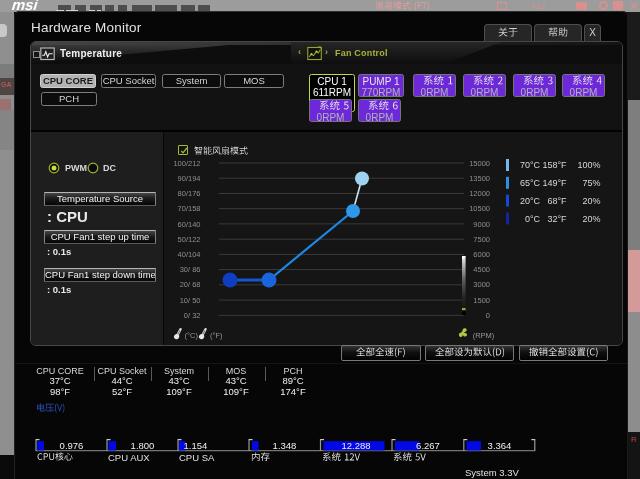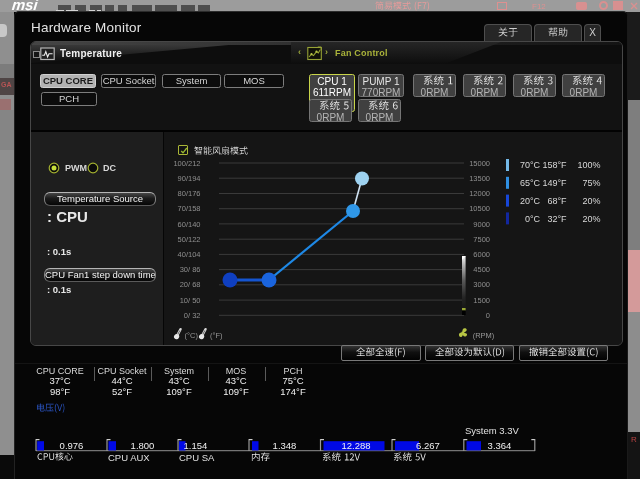--- a/index.html
+++ b/index.html
@@ -1,24 +1,24 @@
 <!DOCTYPE html>
 <html><head><meta charset="utf-8"><style>
 *{margin:0;padding:0;box-sizing:border-box}
 html,body{width:640px;height:479px;background:#000;overflow:hidden;
 font-family:"Liberation Sans",sans-serif;position:relative}
 .a{position:absolute}
 .btn{position:absolute;background:#0c0c0c;border:1px solid #7d7d7d;color:#d6d6d6;
 font-size:9.5px;text-align:center;border-radius:2.5px;white-space:nowrap;overflow:hidden}
-.fbtn{position:absolute;background:#404040;border:1px solid #757575;text-align:center;
+.fbtn{position:absolute;background:#6d28d9;border:1px solid #757575;text-align:center;
 border-radius:2.5px;line-height:11px;padding-top:1px}
 .fbtn .l1{font-size:10px;color:#e5e5e5}.fbtn .l2{font-size:10px;color:#b5b5b5}
 .cbtn{position:absolute;height:14px;background:linear-gradient(#474747,#1b1b1b 45%,#060606);
 border:1px solid;border-color:#b5b5b5 #828282 #5a5a5a;color:#f2f2f2;font-size:9.5px;
-text-align:center;line-height:12px;border-radius:6px;white-space:nowrap;overflow:hidden}
+text-align:center;line-height:12px;border-radius:1px;white-space:nowrap;overflow:hidden}
 .tab{position:absolute;top:24px;height:17px;background:#262626;border:1px solid #4e4e4e;
 border-bottom:none;border-radius:4px 4px 0 0}
 </style></head><body>
 <div class="a" style="left:0;top:0;width:640px;height:12px;background:#9c9c9c"></div>
 <div class="a" style="left:12px;top:-4px;font-size:15px;font-weight:bold;font-style:italic;color:#fff;transform:skewX(-6deg)">msi</div>
 <div class="a" style="left:58px;top:5px;width:13px;height:6px;background:#4e4e4e"></div>
 <div class="a" style="left:75px;top:5px;width:11px;height:6px;background:#4e4e4e"></div>
 <div class="a" style="left:90px;top:5px;width:12px;height:6px;background:#4e4e4e"></div>
 <div class="a" style="left:105px;top:5px;width:9px;height:6px;background:#4e4e4e"></div>
 <div class="a" style="left:118px;top:5px;width:9px;height:6px;background:#4e4e4e"></div>
@@ -86,21 +86,21 @@
 <path d="M10.8 2 L14.2 2 L14.2 5" fill="none" stroke="#97a336" stroke-width="1"></path>
 </svg>
 <div class="a" style="left:294px;top:4.5px;font-size:9px;font-weight:bold;color:#9aa63a">›</div>
 <div class="a" style="left:304px;top:5.5px;font-size:9px;font-weight:bold;color:#aab33a;letter-spacing:.2px">Fan Control</div>
 <div class="a" style="left:0;top:22px;width:591px;height:66px;background:#121212"></div>
 <div class="btn" style="left:9px;top:32px;width:56px;height:14px;line-height:12px;background:#b2b2b2;border-color:#d0d0d0;color:#1a1a1a;font-weight:bold">CPU CORE</div>
 <div class="btn" style="left:70px;top:32px;width:55px;height:14px;line-height:12px">CPU Socket</div>
 <div class="btn" style="left:131px;top:32px;width:59px;height:14px;line-height:12px">System</div>
 <div class="btn" style="left:193px;top:32px;width:60px;height:14px;line-height:12px">MOS</div>
 <div class="btn" style="left:10px;top:50px;width:56px;height:14px;line-height:12px">PCH</div>
-<div class="fbtn" style="left:278px;top:32px;width:46px;height:38px;background:#404040;border-color:#c8d44a">
+<div class="fbtn" style="left:278px;top:32px;width:46px;height:38px;background:#000000;border-color:#c8d44a">
       <div class="l1" style="color:#fff">CPU 1</div>
       <div class="l2" style="color:#fff">611RPM</div>
     </div>
 <div class="fbtn" style="left:327px;top:32px;width:46px;height:23px">
       <div class="l1">PUMP 1</div>
       <div class="l2">770RPM</div>
     </div>
 <div class="fbtn" style="left:382px;top:32px;width:43px;height:23px">
       <div class="l1" style="position:relative;height:11px"></div>
       <div class="l2">0RPM</div>
@@ -149,20 +149,21 @@
 <div class="a" style="left:132px;top:90px;width:1px;height:213px;background:#060606"></div>
 <svg class="a" style="left:16px;top:119px" width="60" height="14" viewBox="0 0 60 14">
 <circle cx="7" cy="7" r="4.8" fill="#0a0a0a" stroke="#a3b02f" stroke-width="1.2"></circle>
 <circle cx="7" cy="7" r="2.5" fill="#c6df3a"></circle>
 <circle cx="46" cy="7" r="4.8" fill="#0a0a0a" stroke="#a3b02f" stroke-width="1.2"></circle>
 </svg>
 <div class="a" style="left:34px;top:121px;font-size:9px;font-weight:bold;color:#d8d8d8">PWM</div>
 <div class="a" style="left:72px;top:121px;font-size:9px;font-weight:bold;color:#d8d8d8">DC</div>
 <div class="cbtn" style="left:13px;top:150px;width:112px">Temperature Source</div>
 <div class="a" style="left:16px;top:166px;font-size:15px;font-weight:bold;color:#e8e8e8">: CPU</div>
+<div class="cbtn" style="left:13px;top:188px;width:112px">CPU Fan1 step up time</div>
 <div class="a" style="left:16px;top:204px;font-size:9.5px;font-weight:bold;color:#e8e8e8">: 0.1s</div>
 <div class="cbtn" style="left:13px;top:226px;width:112px">CPU Fan1 step down time</div>
 <div class="a" style="left:16px;top:242px;font-size:9.5px;font-weight:bold;color:#e8e8e8">: 0.1s</div>
 <div class="a" style="left:147px;top:103px;width:10px;height:10px;border:1px solid #aab636;background:#131313;border-radius:1px"></div>
 <svg class="a" style="left:148.5px;top:104.5px" width="8" height="8" viewBox="0 0 8 8">
       <polyline points="1.2,4 3,5.8 6.8,1" fill="none" stroke="#9aba30" stroke-width="1.3"></polyline>
     </svg>
 <svg style="position:absolute;left:163px;top:103.5px" width="55" height="12" viewBox="0 0 55 12">
       <path d="M5.5 1.7H7.4V3.6H5.5ZM4.9 1.1V4.2H8.1V1.1ZM2.4 6.9H6.6V7.7H2.4ZM2.4 6.3V5.5H6.6V6.3ZM1.8 4.9V8.6H2.4V8.3H6.6V8.6H7.3V4.9ZM1.5 0.3C1.3 1.0 0.9 1.7 0.4 2.1C0.6 2.2 0.9 2.4 1.0 2.5C1.2 2.2 1.4 2.0 1.6 1.7H2.3V2.2L2.3 2.5H0.4V3.1H2.2C2.0 3.6 1.5 4.2 0.4 4.7C0.5 4.8 0.7 5.0 0.8 5.1C1.7 4.7 2.3 4.2 2.6 3.7C3.0 4.0 3.7 4.5 4.0 4.7L4.5 4.2C4.2 4.0 3.2 3.4 2.8 3.2L2.8 3.1H4.5V2.5H3.0L3.0 2.2V1.7H4.3V1.1H1.8C1.9 0.9 2.0 0.7 2.1 0.5Z M12.4 4.1V4.9H10.5V4.1ZM9.9 3.6V8.6H10.5V6.8H12.4V7.8C12.4 8.0 12.4 8.0 12.3 8.0C12.2 8.0 11.8 8.0 11.4 8.0C11.5 8.2 11.6 8.4 11.6 8.6C12.2 8.6 12.5 8.6 12.8 8.5C13.0 8.4 13.1 8.2 13.1 7.9V3.6ZM10.5 5.4H12.4V6.3H10.5ZM16.7 1.0C16.2 1.3 15.4 1.6 14.6 1.9V0.4H14.0V3.4C14.0 4.1 14.2 4.3 15.0 4.3C15.2 4.3 16.4 4.3 16.6 4.3C17.3 4.3 17.5 4.0 17.6 2.9C17.4 2.9 17.1 2.8 17.0 2.7C16.9 3.5 16.9 3.7 16.5 3.7C16.3 3.7 15.3 3.7 15.1 3.7C14.7 3.7 14.6 3.6 14.6 3.4V2.4C15.5 2.2 16.5 1.9 17.2 1.5ZM16.8 5.0C16.3 5.4 15.4 5.7 14.6 6.0V4.6H14.0V7.6C14.0 8.4 14.2 8.6 15.1 8.6C15.3 8.6 16.4 8.6 16.6 8.6C17.4 8.6 17.6 8.2 17.7 7.0C17.5 7.0 17.2 6.9 17.1 6.8C17.0 7.8 17.0 8.0 16.6 8.0C16.3 8.0 15.3 8.0 15.1 8.0C14.7 8.0 14.6 7.9 14.6 7.6V6.6C15.5 6.3 16.6 6.0 17.3 5.6ZM9.8 2.9C9.9 2.9 10.3 2.8 12.7 2.6C12.8 2.8 12.9 3.0 12.9 3.1L13.5 2.9C13.3 2.3 12.8 1.5 12.4 0.9L11.8 1.1C12.0 1.4 12.3 1.8 12.5 2.1L10.5 2.2C10.9 1.8 11.3 1.2 11.6 0.6L10.9 0.3C10.6 1.0 10.1 1.8 9.9 1.9C9.8 2.1 9.7 2.3 9.5 2.3C9.6 2.5 9.7 2.8 9.8 2.9Z M19.4 0.8V3.5C19.4 4.9 19.3 6.8 18.4 8.2C18.5 8.3 18.8 8.5 18.9 8.6C20.0 7.2 20.1 5.0 20.1 3.5V1.4H24.8C24.9 6.1 24.9 8.6 26.0 8.6C26.5 8.6 26.7 8.2 26.7 7.0C26.6 6.9 26.4 6.6 26.3 6.5C26.3 7.2 26.2 7.8 26.1 7.8C25.5 7.8 25.5 5.0 25.5 0.8ZM23.5 2.1C23.3 2.8 22.9 3.5 22.6 4.2C22.1 3.6 21.6 3.0 21.1 2.4L20.5 2.7C21.1 3.4 21.7 4.1 22.2 4.8C21.6 5.8 20.9 6.6 20.2 7.1C20.3 7.2 20.5 7.5 20.7 7.6C21.4 7.1 22.1 6.3 22.6 5.4C23.2 6.2 23.7 6.9 24.0 7.5L24.6 7.1C24.2 6.5 23.7 5.6 23.0 4.8C23.4 4.0 23.8 3.1 24.1 2.2Z M29.4 5.2C29.7 5.6 30.1 6.1 30.3 6.4L30.8 6.1C30.6 5.8 30.2 5.4 29.9 5.0ZM32.5 5.2C32.8 5.6 33.3 6.1 33.5 6.4L33.9 6.1C33.7 5.8 33.3 5.3 33.0 5.0ZM28.9 7.2 29.1 7.8C29.7 7.5 30.4 7.2 31.2 6.9V7.9C31.2 8.0 31.1 8.1 31.0 8.1C30.9 8.1 30.6 8.1 30.2 8.1C30.2 8.2 30.3 8.5 30.4 8.6C30.9 8.6 31.3 8.6 31.5 8.5C31.7 8.4 31.8 8.3 31.8 7.9V4.2H29.2V4.7H31.2V6.4C30.3 6.7 29.5 7.0 28.9 7.2ZM32.1 7.2 32.4 7.8 34.5 6.8V7.9C34.5 8.0 34.4 8.1 34.3 8.1C34.2 8.1 33.8 8.1 33.4 8.1C33.5 8.2 33.5 8.5 33.6 8.6C34.2 8.6 34.6 8.6 34.8 8.5C35.0 8.4 35.1 8.3 35.1 7.9V4.2H32.2V4.7H34.5V6.3C33.6 6.7 32.7 7.0 32.1 7.2ZM30.9 0.6C31.0 0.8 31.1 1.0 31.2 1.2H28.3V3.4C28.3 4.8 28.2 6.9 27.4 8.4C27.5 8.4 27.8 8.6 27.9 8.7C28.8 7.2 28.9 5.1 28.9 3.6H34.8V1.2H32.0C31.9 1.0 31.7 0.6 31.6 0.3ZM28.9 1.8H34.1V2.9H28.9Z M40.2 4.2H43.4V4.8H40.2ZM40.2 3.0H43.4V3.7H40.2ZM42.6 0.4V1.1H41.2V0.4H40.6V1.1H39.2V1.7H40.6V2.4H41.2V1.7H42.6V2.4H43.2V1.7H44.5V1.1H43.2V0.4ZM39.6 2.5V5.3H41.5C41.4 5.6 41.4 5.8 41.3 6.1H39.1V6.6H41.1C40.8 7.3 40.1 7.8 38.8 8.1C38.9 8.2 39.1 8.5 39.2 8.6C40.7 8.3 41.5 7.6 41.8 6.7C42.3 7.7 43.1 8.3 44.3 8.6C44.4 8.5 44.5 8.2 44.7 8.1C43.7 7.9 42.9 7.4 42.5 6.6H44.5V6.1H42.0C42.0 5.8 42.1 5.6 42.1 5.3H44.0V2.5ZM37.6 0.4V2.1H36.5V2.7H37.6V2.7C37.3 4.0 36.8 5.4 36.3 6.1C36.4 6.3 36.6 6.6 36.6 6.8C37.0 6.3 37.3 5.5 37.6 4.6V8.6H38.2V4.0C38.5 4.5 38.7 5.0 38.9 5.3L39.3 4.9C39.1 4.6 38.5 3.5 38.2 3.1V2.7H39.1V2.1H38.2V0.4Z M51.4 0.8C51.8 1.1 52.4 1.6 52.7 1.9L53.1 1.5C52.9 1.2 52.3 0.7 51.8 0.4ZM50.1 0.4C50.1 1.0 50.1 1.5 50.1 2.0H45.5V2.7H50.2C50.4 6.0 51.2 8.7 52.6 8.7C53.3 8.7 53.6 8.2 53.7 6.6C53.5 6.6 53.3 6.4 53.1 6.2C53.0 7.5 52.9 8.0 52.7 8.0C51.8 8.0 51.1 5.8 50.9 2.7H53.5V2.0H50.8C50.8 1.5 50.8 1.0 50.8 0.4ZM45.5 7.7 45.7 8.4C46.9 8.1 48.6 7.7 50.1 7.4L50.0 6.8L48.1 7.2V4.7H49.8V4.0H45.8V4.7H47.4V7.3Z" fill="#d8d8d8"></path>
     </svg>
@@ -276,21 +277,21 @@
 <div class="a" style="left:77px;top:366px;width:90px;text-align:center;font-size:9px;color:#dadada">CPU Socket</div>
 <div class="a" style="left:77px;top:375px;width:90px;text-align:center;font-size:9.5px;color:#f0f0f0">44°C</div>
 <div class="a" style="left:77px;top:386px;width:90px;text-align:center;font-size:9.5px;color:#f0f0f0">52°F</div>
 <div class="a" style="left:134px;top:366px;width:90px;text-align:center;font-size:9px;color:#dadada">System</div>
 <div class="a" style="left:134px;top:375px;width:90px;text-align:center;font-size:9.5px;color:#f0f0f0">43°C</div>
 <div class="a" style="left:134px;top:386px;width:90px;text-align:center;font-size:9.5px;color:#f0f0f0">109°F</div>
 <div class="a" style="left:191px;top:366px;width:90px;text-align:center;font-size:9px;color:#dadada">MOS</div>
 <div class="a" style="left:191px;top:375px;width:90px;text-align:center;font-size:9.5px;color:#f0f0f0">43°C</div>
 <div class="a" style="left:191px;top:386px;width:90px;text-align:center;font-size:9.5px;color:#f0f0f0">109°F</div>
 <div class="a" style="left:248px;top:366px;width:90px;text-align:center;font-size:9px;color:#dadada">PCH</div>
-<div class="a" style="left:248px;top:375px;width:90px;text-align:center;font-size:9.5px;color:#f0f0f0">75°C</div>
+<div class="a" style="left:248px;top:375px;width:90px;text-align:center;font-size:9.5px;color:#f0f0f0">89°C</div>
 <div class="a" style="left:248px;top:386px;width:90px;text-align:center;font-size:9.5px;color:#f0f0f0">174°F</div>
 <div class="a" style="left:94px;top:367px;width:1px;height:14px;background:#5a5a5a"></div>
 <div class="a" style="left:150.5px;top:367px;width:1px;height:14px;background:#5a5a5a"></div>
 <div class="a" style="left:207.5px;top:367px;width:1px;height:14px;background:#5a5a5a"></div>
 <div class="a" style="left:265px;top:367px;width:1px;height:14px;background:#5a5a5a"></div>
 <svg style="position:absolute;left:36px;top:403px" width="31" height="12" viewBox="0 0 31 12">
     <path d="M4.1 4.2V5.5H1.8V4.2ZM4.8 4.2H7.1V5.5H4.8ZM4.1 3.6H1.8V2.3H4.1ZM4.8 3.6V2.3H7.1V3.6ZM1.1 1.7V6.8H1.8V6.2H4.1V7.2C4.1 8.2 4.4 8.5 5.4 8.5C5.6 8.5 7.1 8.5 7.4 8.5C8.3 8.5 8.5 8.0 8.7 6.6C8.5 6.6 8.2 6.5 8.0 6.3C7.9 7.5 7.8 7.8 7.3 7.8C7.0 7.8 5.7 7.8 5.4 7.8C4.9 7.8 4.8 7.7 4.8 7.2V6.2H7.8V1.7H4.8V0.4H4.1V1.7Z M15.2 5.5C15.6 5.9 16.2 6.5 16.4 6.9L16.9 6.5C16.7 6.1 16.1 5.6 15.7 5.2ZM10.0 0.8V3.7C10.0 5.1 10.0 6.9 9.3 8.3C9.4 8.3 9.7 8.5 9.8 8.6C10.6 7.2 10.7 5.1 10.7 3.7V1.4H17.6V0.8ZM13.8 1.9V3.9H11.3V4.5H13.8V7.6H10.7V8.3H17.6V7.6H14.5V4.5H17.1V3.9H14.5V1.9Z M20.2 9.7 20.7 9.5C19.9 8.2 19.5 6.7 19.5 5.1C19.5 3.6 19.9 2.1 20.7 0.8L20.2 0.6C19.3 1.9 18.8 3.4 18.8 5.1C18.8 6.9 19.3 8.3 20.2 9.7Z M23.2 7.9H24.1L26.2 1.3H25.4L24.3 4.9C24.1 5.7 23.9 6.3 23.7 7.1H23.6C23.4 6.3 23.2 5.7 23.0 4.9L21.9 1.3H21.1Z M27.1 9.7C27.9 8.3 28.4 6.9 28.4 5.1C28.4 3.4 27.9 1.9 27.1 0.6L26.6 0.8C27.4 2.1 27.8 3.6 27.8 5.1C27.8 6.7 27.4 8.2 26.6 9.5Z" fill="#2b55c4"></path>
   </svg>
 <svg class="a" style="left:30px;top:436px" width="512" height="17" viewBox="0 0 512 17">
     <line x1="6" y1="14.7" x2="505" y2="14.7" stroke="#747474" stroke-width="1.2"></line>
@@ -332,12 +333,12 @@
 <div class="a" style="left:179px;top:451.5px;font-size:9.5px;color:#e0e0e0">CPU SA</div>
 <svg style="position:absolute;left:251px;top:452px" width="20" height="13" viewBox="0 0 20 13">
     <path d="M0.9 2.0V9.1H1.6V2.7H4.4C4.3 4.0 4.0 5.5 1.9 6.7C2.1 6.8 2.3 7.0 2.4 7.2C3.7 6.5 4.4 5.5 4.7 4.6C5.6 5.4 6.6 6.4 7.0 7.1L7.6 6.6C7.0 5.9 5.9 4.8 4.9 4.0C5.0 3.5 5.1 3.1 5.1 2.7H7.9V8.2C7.9 8.3 7.8 8.4 7.6 8.4C7.4 8.4 6.8 8.4 6.1 8.4C6.2 8.6 6.3 8.9 6.4 9.1C7.2 9.1 7.8 9.1 8.2 9.0C8.5 8.9 8.6 8.6 8.6 8.2V2.0H5.1V0.4H4.4V2.0Z M15.3 5.0V5.8H12.7V6.5H15.3V8.3C15.3 8.4 15.3 8.4 15.1 8.4C15.0 8.5 14.4 8.5 13.8 8.4C13.9 8.6 13.9 8.9 14.0 9.1C14.8 9.1 15.3 9.1 15.6 9.0C16.0 8.9 16.0 8.7 16.0 8.3V6.5H18.6V5.8H16.0V5.3C16.7 4.8 17.5 4.3 18.0 3.7L17.5 3.3L17.4 3.4H13.5V4.0H16.7C16.3 4.4 15.8 4.8 15.3 5.0ZM13.2 0.4C13.0 0.8 12.9 1.2 12.7 1.6H10.1V2.3H12.5C11.8 3.6 11.0 4.8 9.8 5.7C9.9 5.8 10.1 6.1 10.2 6.3C10.6 6.0 10.9 5.7 11.3 5.3V9.1H12.0V4.5C12.5 3.8 12.9 3.1 13.2 2.3H18.4V1.6H13.5C13.7 1.3 13.8 0.9 13.9 0.6Z" fill="#ececec"></path>
   </svg>
 <svg style="position:absolute;left:322px;top:452px" width="39" height="13" viewBox="0 0 39 13">
     <path d="M2.7 6.2C2.2 6.9 1.4 7.6 0.7 8.1C0.9 8.2 1.1 8.4 1.3 8.5C2.0 8.0 2.9 7.3 3.4 6.5ZM6.0 6.6C6.8 7.2 7.8 8.0 8.3 8.6L8.9 8.1C8.4 7.6 7.4 6.8 6.6 6.2ZM6.3 4.1C6.6 4.4 6.8 4.6 7.1 4.9L2.9 5.2C4.3 4.5 5.8 3.6 7.2 2.5L6.6 2.1C6.2 2.5 5.6 2.8 5.1 3.2L2.8 3.3C3.5 2.8 4.2 2.2 4.8 1.6C6.1 1.4 7.2 1.3 8.1 1.0L7.6 0.4C6.1 0.8 3.3 1.1 1.0 1.2C1.1 1.4 1.2 1.7 1.2 1.8C2.0 1.8 2.9 1.7 3.8 1.7C3.2 2.3 2.5 2.9 2.2 3.0C2.0 3.2 1.7 3.4 1.5 3.4C1.6 3.6 1.7 3.9 1.7 4.0C1.9 4.0 2.2 3.9 4.2 3.8C3.4 4.3 2.7 4.7 2.3 4.9C1.7 5.1 1.3 5.3 1.0 5.4C1.1 5.6 1.2 5.9 1.2 6.0C1.5 5.9 1.9 5.9 4.5 5.7V8.2C4.5 8.3 4.4 8.3 4.3 8.3C4.1 8.3 3.6 8.3 3.0 8.3C3.2 8.5 3.3 8.8 3.3 9.0C4.0 9.0 4.5 9.0 4.8 8.9C5.1 8.8 5.2 8.6 5.2 8.2V5.6L7.6 5.5C7.8 5.8 8.1 6.1 8.2 6.3L8.8 6.0C8.4 5.4 7.6 4.5 6.9 3.9Z M16.1 5.0V8.0C16.1 8.7 16.3 8.9 17.0 8.9C17.1 8.9 17.7 8.9 17.8 8.9C18.4 8.9 18.6 8.6 18.6 7.3C18.4 7.2 18.1 7.1 18.0 7.0C18.0 8.1 17.9 8.3 17.7 8.3C17.6 8.3 17.2 8.3 17.1 8.3C16.9 8.3 16.8 8.3 16.8 8.0V5.0ZM14.3 5.0C14.3 6.9 14.1 7.9 12.5 8.5C12.7 8.6 12.9 8.9 13.0 9.1C14.7 8.4 15.0 7.2 15.0 5.0ZM9.9 7.9 10.1 8.6C10.9 8.3 12.0 7.9 13.1 7.6L13.0 7.0C11.8 7.3 10.7 7.7 9.9 7.9ZM15.2 0.5C15.3 0.9 15.6 1.4 15.7 1.8H13.4V2.4H15.1C14.6 3.0 14.0 3.9 13.8 4.1C13.6 4.2 13.4 4.3 13.2 4.4C13.3 4.5 13.4 4.9 13.4 5.1C13.7 4.9 14.1 4.9 17.5 4.6C17.7 4.8 17.8 5.1 17.9 5.3L18.5 4.9C18.2 4.4 17.6 3.5 17.1 2.8L16.5 3.1C16.7 3.4 17.0 3.7 17.2 4.0L14.6 4.2C15.0 3.7 15.5 3.0 15.9 2.4H18.5V1.8H15.8L16.4 1.6C16.3 1.3 16.0 0.7 15.8 0.4ZM10.1 4.3C10.2 4.3 10.4 4.2 11.6 4.1C11.2 4.7 10.8 5.1 10.6 5.3C10.3 5.7 10.1 5.9 9.9 5.9C10.0 6.1 10.1 6.5 10.1 6.6C10.3 6.5 10.6 6.4 13.0 5.9C13.0 5.7 13.0 5.5 13.0 5.3L11.2 5.6C11.9 4.8 12.6 3.8 13.2 2.7L12.6 2.4C12.4 2.7 12.2 3.1 12.0 3.4L10.8 3.5C11.4 2.7 12.0 1.7 12.4 0.7L11.7 0.3C11.3 1.5 10.6 2.7 10.4 3.0C10.2 3.4 10.0 3.6 9.8 3.6C9.9 3.8 10.0 4.2 10.1 4.3Z M22.9 8.4H26.7V7.6H25.3V1.4H24.6C24.3 1.6 23.8 1.8 23.2 1.9V2.4H24.4V7.6H22.9Z M27.7 8.4H32.1V7.6H30.2C29.8 7.6 29.4 7.6 29.0 7.7C30.7 6.1 31.8 4.7 31.8 3.3C31.8 2.1 31.0 1.3 29.7 1.3C28.9 1.3 28.3 1.7 27.7 2.3L28.2 2.8C28.6 2.3 29.1 2.0 29.6 2.0C30.5 2.0 30.9 2.6 30.9 3.4C30.9 4.6 29.9 5.9 27.7 7.8Z M34.8 8.4H35.8L38.0 1.4H37.2L36.0 5.2C35.8 6.0 35.6 6.6 35.4 7.5H35.3C35.1 6.6 34.9 6.0 34.6 5.2L33.5 1.4H32.6Z" fill="#ececec"></path>
   </svg>
 <svg style="position:absolute;left:393px;top:452px" width="34" height="13" viewBox="0 0 34 13">
     <path d="M2.7 6.2C2.2 6.9 1.4 7.6 0.7 8.1C0.9 8.2 1.1 8.4 1.3 8.5C2.0 8.0 2.9 7.3 3.4 6.5ZM6.0 6.6C6.8 7.2 7.8 8.0 8.3 8.6L8.9 8.1C8.4 7.6 7.4 6.8 6.6 6.2ZM6.3 4.1C6.6 4.4 6.8 4.6 7.1 4.9L2.9 5.2C4.3 4.5 5.8 3.6 7.2 2.5L6.6 2.1C6.2 2.5 5.6 2.8 5.1 3.2L2.8 3.3C3.5 2.8 4.2 2.2 4.8 1.6C6.1 1.4 7.2 1.3 8.1 1.0L7.6 0.4C6.1 0.8 3.3 1.1 1.0 1.2C1.1 1.4 1.2 1.7 1.2 1.8C2.0 1.8 2.9 1.7 3.8 1.7C3.2 2.3 2.5 2.9 2.2 3.0C2.0 3.2 1.7 3.4 1.5 3.4C1.6 3.6 1.7 3.9 1.7 4.0C1.9 4.0 2.2 3.9 4.2 3.8C3.4 4.3 2.7 4.7 2.3 4.9C1.7 5.1 1.3 5.3 1.0 5.4C1.1 5.6 1.2 5.9 1.2 6.0C1.5 5.9 1.9 5.9 4.5 5.7V8.2C4.5 8.3 4.4 8.3 4.3 8.3C4.1 8.3 3.6 8.3 3.0 8.3C3.2 8.5 3.3 8.8 3.3 9.0C4.0 9.0 4.5 9.0 4.8 8.9C5.1 8.8 5.2 8.6 5.2 8.2V5.6L7.6 5.5C7.8 5.8 8.1 6.1 8.2 6.3L8.8 6.0C8.4 5.4 7.6 4.5 6.9 3.9Z M16.1 5.0V8.0C16.1 8.7 16.3 8.9 17.0 8.9C17.1 8.9 17.7 8.9 17.8 8.9C18.4 8.9 18.6 8.6 18.6 7.3C18.4 7.2 18.1 7.1 18.0 7.0C18.0 8.1 17.9 8.3 17.7 8.3C17.6 8.3 17.2 8.3 17.1 8.3C16.9 8.3 16.8 8.3 16.8 8.0V5.0ZM14.3 5.0C14.3 6.9 14.1 7.9 12.5 8.5C12.7 8.6 12.9 8.9 13.0 9.1C14.7 8.4 15.0 7.2 15.0 5.0ZM9.9 7.9 10.1 8.6C10.9 8.3 12.0 7.9 13.1 7.6L13.0 7.0C11.8 7.3 10.7 7.7 9.9 7.9ZM15.2 0.5C15.3 0.9 15.6 1.4 15.7 1.8H13.4V2.4H15.1C14.6 3.0 14.0 3.9 13.8 4.1C13.6 4.2 13.4 4.3 13.2 4.4C13.3 4.5 13.4 4.9 13.4 5.1C13.7 4.9 14.1 4.9 17.5 4.6C17.7 4.8 17.8 5.1 17.9 5.3L18.5 4.9C18.2 4.4 17.6 3.5 17.1 2.8L16.5 3.1C16.7 3.4 17.0 3.7 17.2 4.0L14.6 4.2C15.0 3.7 15.5 3.0 15.9 2.4H18.5V1.8H15.8L16.4 1.6C16.3 1.3 16.0 0.7 15.8 0.4ZM10.1 4.3C10.2 4.3 10.4 4.2 11.6 4.1C11.2 4.7 10.8 5.1 10.6 5.3C10.3 5.7 10.1 5.9 9.9 5.9C10.0 6.1 10.1 6.5 10.1 6.6C10.3 6.5 10.6 6.4 13.0 5.9C13.0 5.7 13.0 5.5 13.0 5.3L11.2 5.6C11.9 4.8 12.6 3.8 13.2 2.7L12.6 2.4C12.4 2.7 12.2 3.1 12.0 3.4L10.8 3.5C11.4 2.7 12.0 1.7 12.4 0.7L11.7 0.3C11.3 1.5 10.6 2.7 10.4 3.0C10.2 3.4 10.0 3.6 9.8 3.6C9.9 3.8 10.0 4.2 10.1 4.3Z M24.5 8.5C25.7 8.5 26.8 7.6 26.8 6.1C26.8 4.6 25.9 3.9 24.7 3.9C24.3 3.9 24.0 4.0 23.7 4.2L23.8 2.1H26.5V1.4H23.1L22.9 4.6L23.3 4.9C23.7 4.7 24.0 4.5 24.5 4.5C25.4 4.5 25.9 5.1 25.9 6.1C25.9 7.1 25.3 7.8 24.4 7.8C23.6 7.8 23.1 7.4 22.7 7.0L22.3 7.6C22.8 8.0 23.4 8.5 24.5 8.5Z M29.5 8.4H30.6L32.8 1.4H31.9L30.8 5.2C30.5 6.0 30.4 6.6 30.1 7.5H30.0C29.8 6.6 29.6 6.0 29.4 5.2L28.2 1.4H27.3Z" fill="#ececec"></path>
   </svg>
-<div class="a" style="left:465px;top:425px;font-size:9.5px;color:#e0e0e0">System 3.3V</div>
+<div class="a" style="left:465px;top:467px;font-size:9.5px;color:#e0e0e0">System 3.3V</div>
 </body></html>

